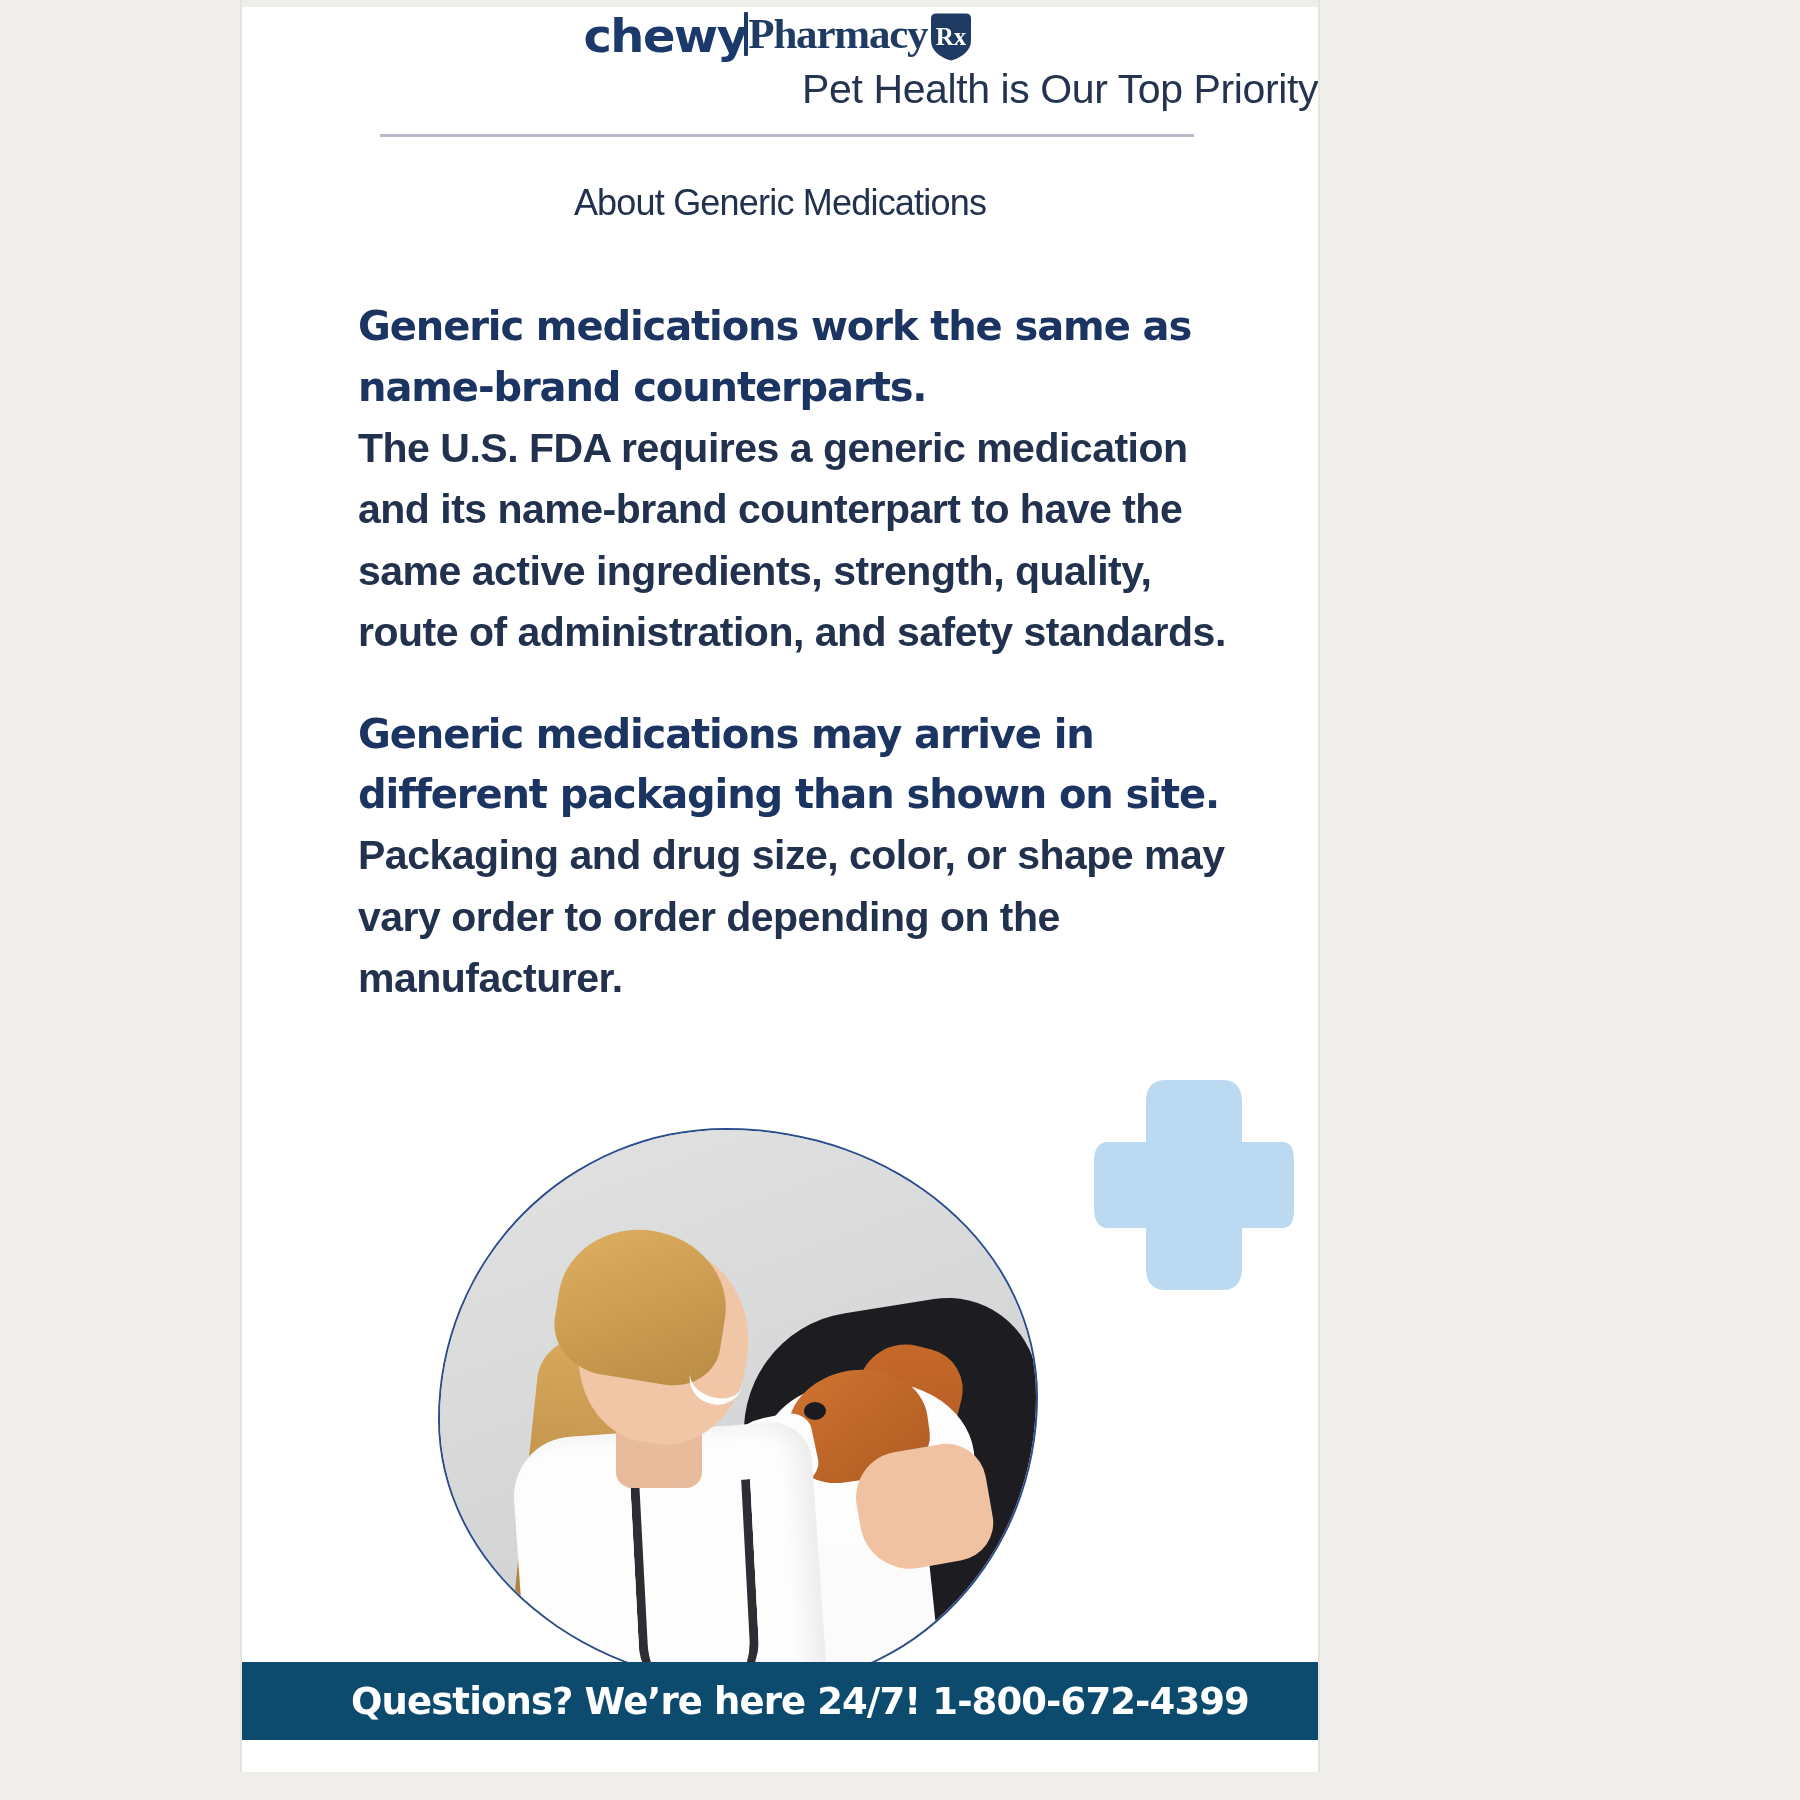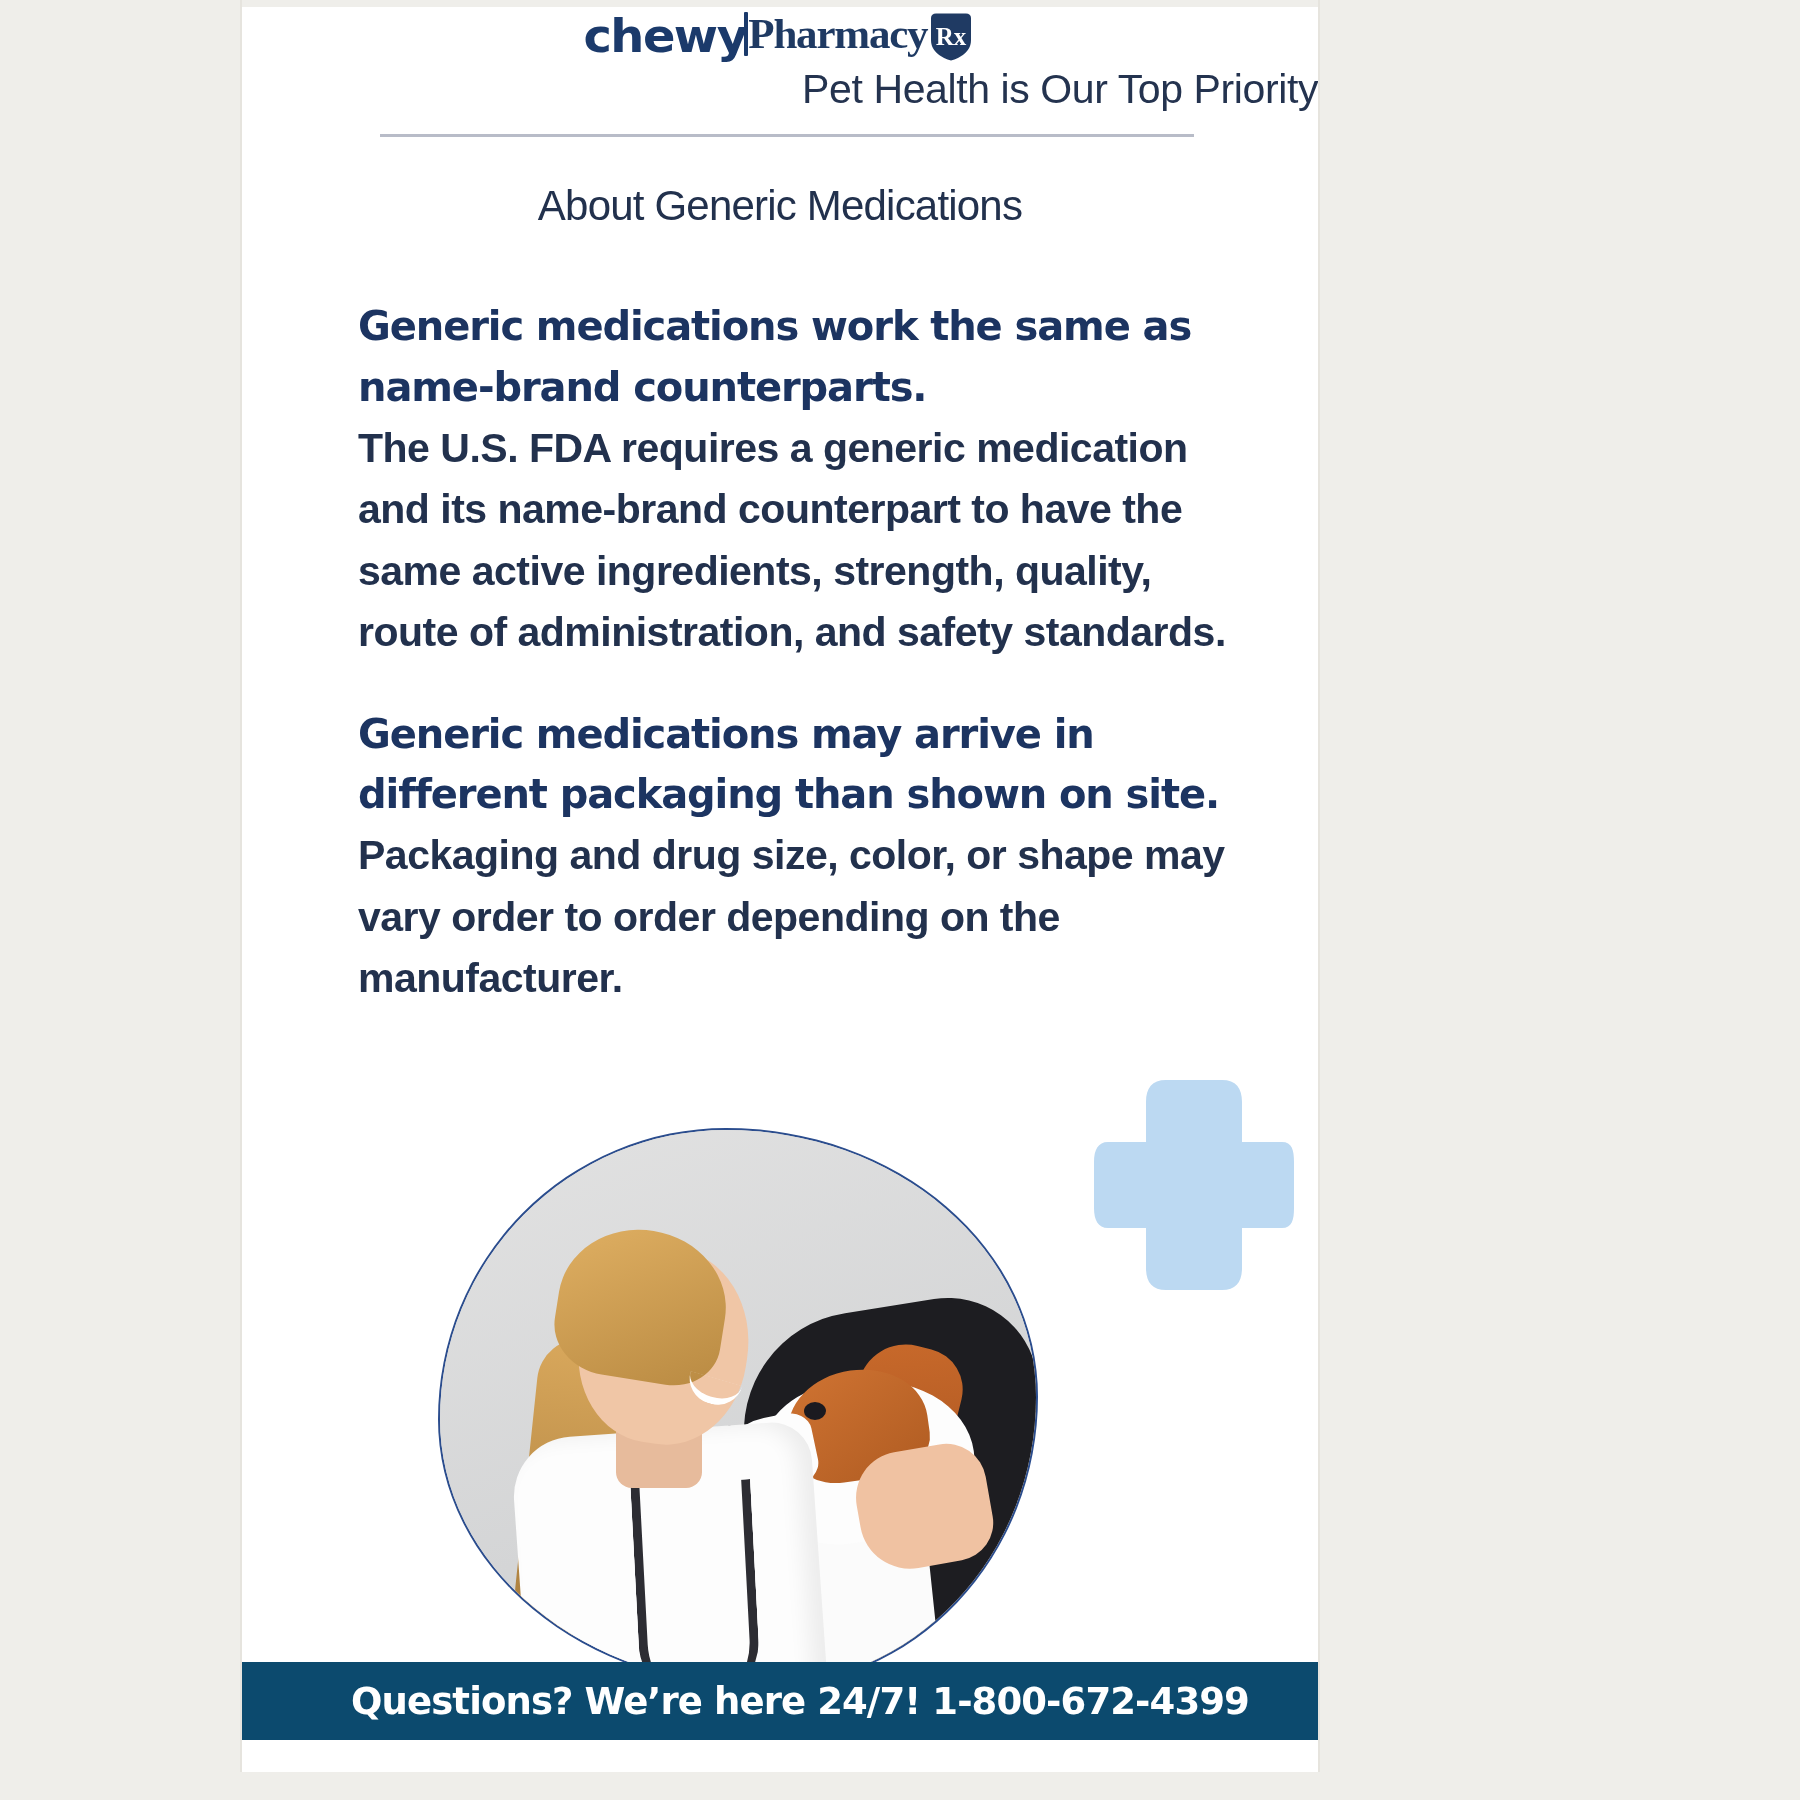--- a/index.html
+++ b/index.html
@@ -112,21 +112,21 @@
     background: #b8bcc8;
   }
 
   
   .page-title {
     position: absolute;
     top: 182px;
     left: 0;
     width: 100%;
     text-align: center;
-    font-size: 42px;
+    font-size: 36px;
     font-weight: 400;
     color: #22314d;
     letter-spacing: -0.8px;
   }
 
   
   .copy {
     position: absolute;
     left: 116px;
     top: 296px;

